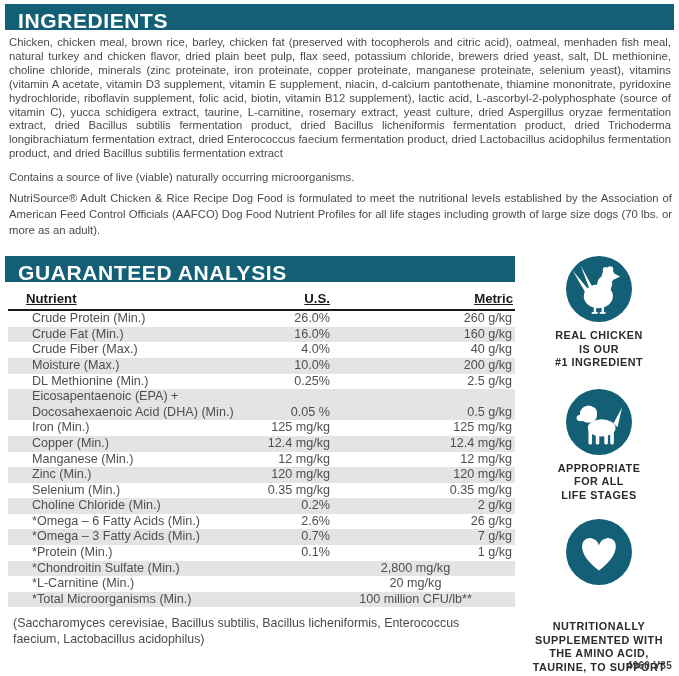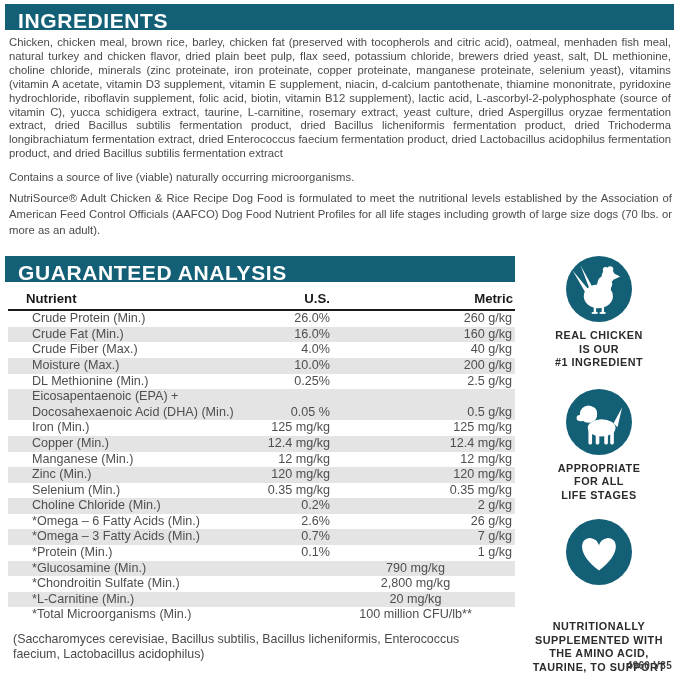--- a/index.html
+++ b/index.html
@@ -61,20 +61,21 @@
   .ga-table col.col-nutrient { width: 258px; }
   .ga-table col.col-us { width: 64px; }
   .ga-table col.col-metric { width: 185px; }
   .ga-table th {
     font-size: 13.2px;
     font-weight: bold;
     color: #1a1a1a;
     text-align: left;
     padding: 0 0 3px 18px;
     border-bottom: 2.5px solid #1a1a1a;
+    text-decoration: underline;
   }
   .ga-table th.h-us { text-align: right; padding: 0 0 3px 0; }
   .ga-table th.h-metric { text-align: right; padding: 0 2px 3px 0; }
   .ga-table td {
     font-size: 12.6px;
     line-height: 15.6px;
     color: #4f4f4f;
     padding: 0;
     vertical-align: bottom;
   }
@@ -220,24 +221,20 @@
             </tr>
             <tr>
               <td class="c-nutrient">*Omega – 3 Fatty Acids (Min.)</td>
               <td class="c-us">0.7%</td>
               <td class="c-metric">7 g/kg</td>
             </tr>
             <tr>
               <td class="c-nutrient">*Protein (Min.)</td>
               <td class="c-us">0.1%</td>
               <td class="c-metric">1 g/kg</td>
-            </tr>
-            <tr>
-              <td class="c-nutrient">*Glucosamine (Min.)</td>
-              <td class="c-combined" colspan="2">790 mg/kg</td>
             </tr>
             <tr>
               <td class="c-nutrient">*Chondroitin Sulfate (Min.)</td>
               <td class="c-combined" colspan="2">2,800 mg/kg</td>
             </tr>
             <tr>
               <td class="c-nutrient">*L-Carnitine (Min.)</td>
               <td class="c-combined" colspan="2">20 mg/kg</td>
             </tr>
             <tr>

